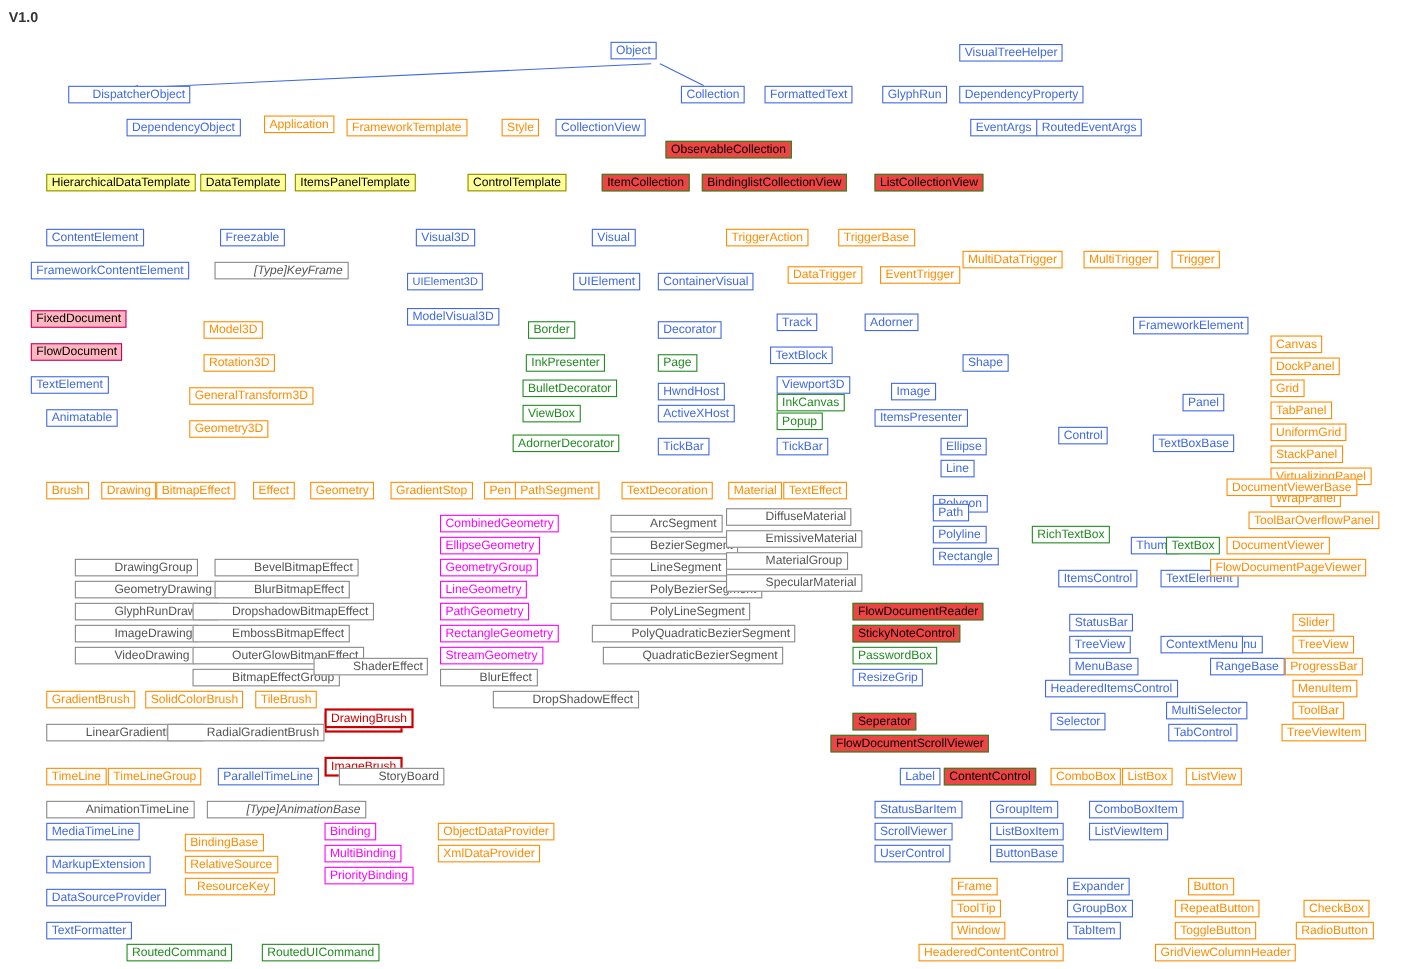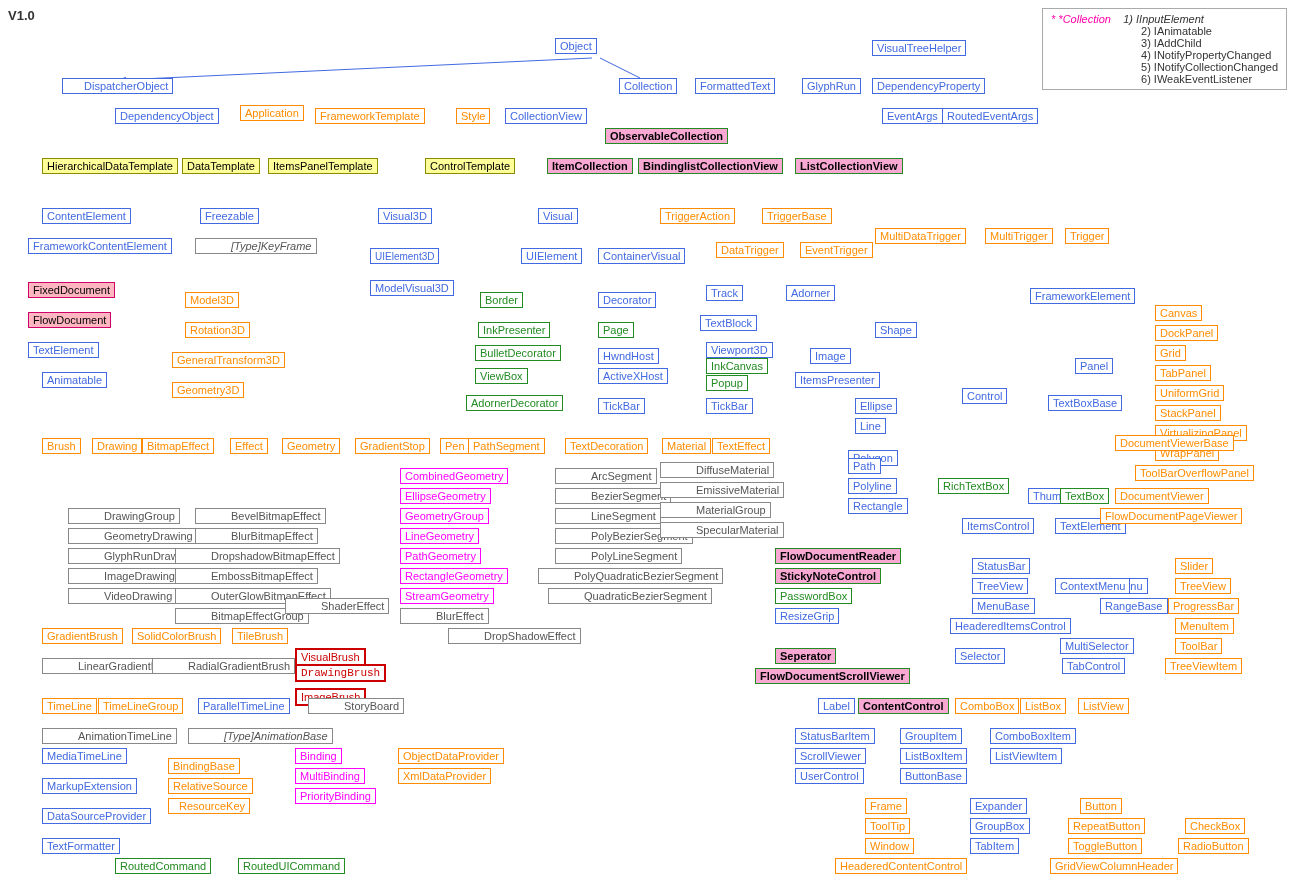--- a/index.html
+++ b/index.html
@@ -23,21 +23,21 @@
       padding: 1px 4px;
       white-space: nowrap;
       font-size: 11px;
       cursor: default;
       background: #fff;
     }
     
     .blue { border-color: #4169E1; color: #4169E1; }
     .orange { border-color: #FF8C00; color: #FF8C00; }
     .green { border-color: #228B22; color: #228B22; }
-    .green-bg { background: #f9a8d4; border-color: #228B22; color: #000; font-weight: bold; }
+    .green-bg { background: #ef4444; border-color: #228B22; color: #000; }
     .yellow-bg { background: #FFFF99; border-color: #8B8B00; color: #000; }
     .pink-bg { background: #FFB6C1; border-color: #CC0066; color: #000; }
     .gray { border-color: #888; color: #555; padding-left: 35px; }
     .magenta { border-color: #FF00FF; color: #FF00FF; }
     .red-border { border: 2px solid red; color: #CC0000; background: #fff; }
     .legend-box {
       position: absolute;
       right: 8px;
       top: 8px;
       border: 1px solid #aaa;
@@ -86,28 +86,20 @@
         <path d="M0,0 L0,6 L8,3 z" fill="#FF00FF"></path>
       </marker>
       <marker id="arr-gray" markerWidth="8" markerHeight="8" refX="6" refY="3" orient="auto">
         <path d="M0,0 L0,6 L8,3 z" fill="#888"></path>
       </marker>
     </defs>
   </svg>
 
   <div class="version" style="position:absolute;left:8px;top:8px;font-weight:bold;font-size:13px;color:#333;">V1.0</div>
 
-  <div class="legend-box">
-    <div style="color:#FF00AA;font-style:italic;">* *Collection &nbsp;&nbsp; <span style="color:#333;">1) IInputElement</span></div>
-    <div style="color:#333;margin-left:90px;">2) IAnimatable</div>
-    <div style="color:#333;margin-left:90px;">3) IAddChild</div>
-    <div style="color:#333;margin-left:90px;">4) INotifyPropertyChanged</div>
-    <div style="color:#333;margin-left:90px;">5) INotifyCollectionChanged</div>
-    <div style="color:#333;margin-left:90px;">6) IWeakEventListener</div>
-  </div>
 
   <div class="node blue" style="left:555px;top:38px;">
     <span>Object</span>
   </div>
 
   <div class="node blue" style="left:62px;top:78px;padding-left:21px;">
     <span>DispatcherObject</span>
   </div>
 
   <div class="node blue" style="left:619px;top:78px;">
@@ -760,21 +752,21 @@
   </div>
   <div class="node orange" style="left:132px;top:628px;">
     <span>SolidColorBrush</span>
   </div>
   <div class="node orange" style="left:232px;top:628px;">
     <span>TileBrush</span>
   </div>
   <div class="node red-border" style="left:295px;top:648px;border-color:#CC0000;">
     <span>VisualBrush</span>
   </div>
-  <div class="node red-border" style="left:295px;top:664px;border-color:#CC0000;font-family:Liberation Mono, monospace;">
+  <div class="node red-border" style="left:295px;top:644px;border-color:#CC0000;">
     <span>DrawingBrush</span>
   </div>
   <div class="node red-border" style="left:295px;top:688px;border-color:#CC0000;">
     <span>ImageBrush</span>
   </div>
   <div class="node gray" style="left:42px;top:658px;">
     <span>LinearGradientBrush</span>
   </div>
   <div class="node gray" style="left:152px;top:658px;">
     <span>RadialGradientBrush</span>

